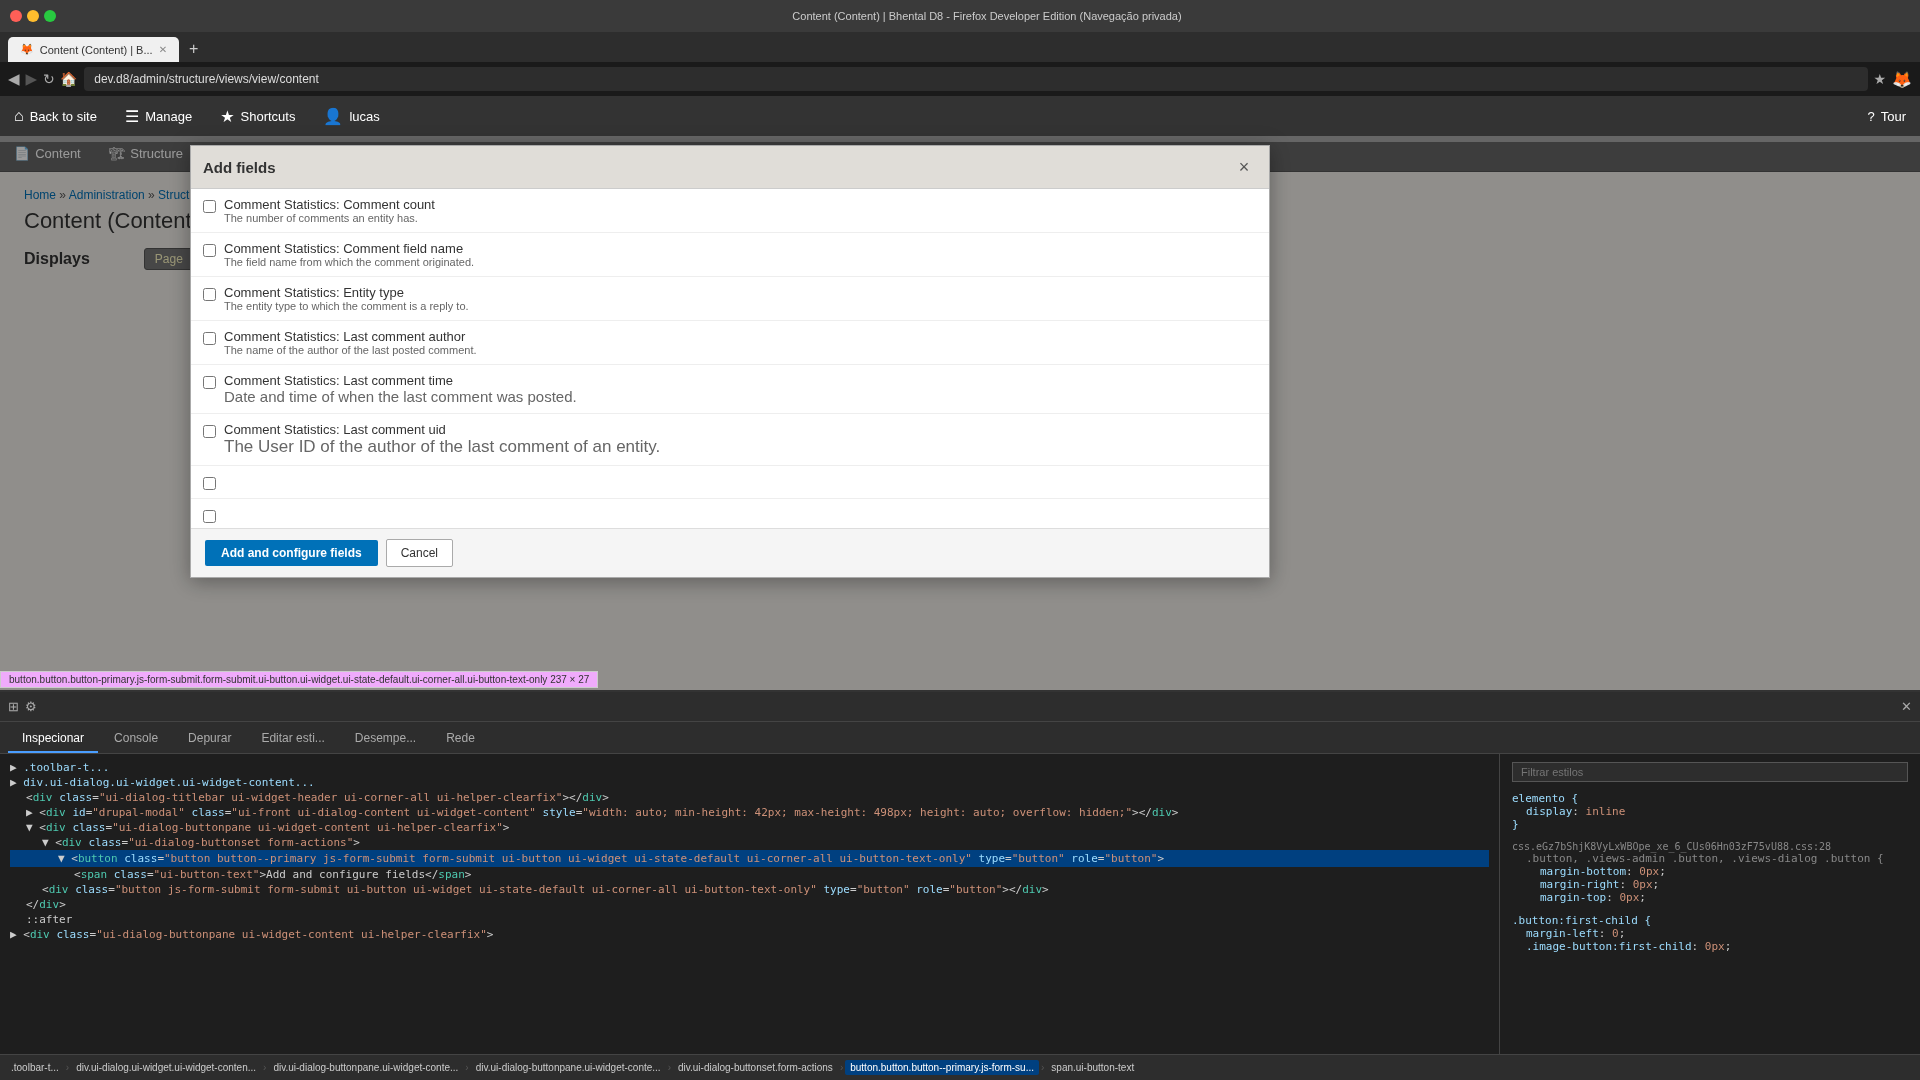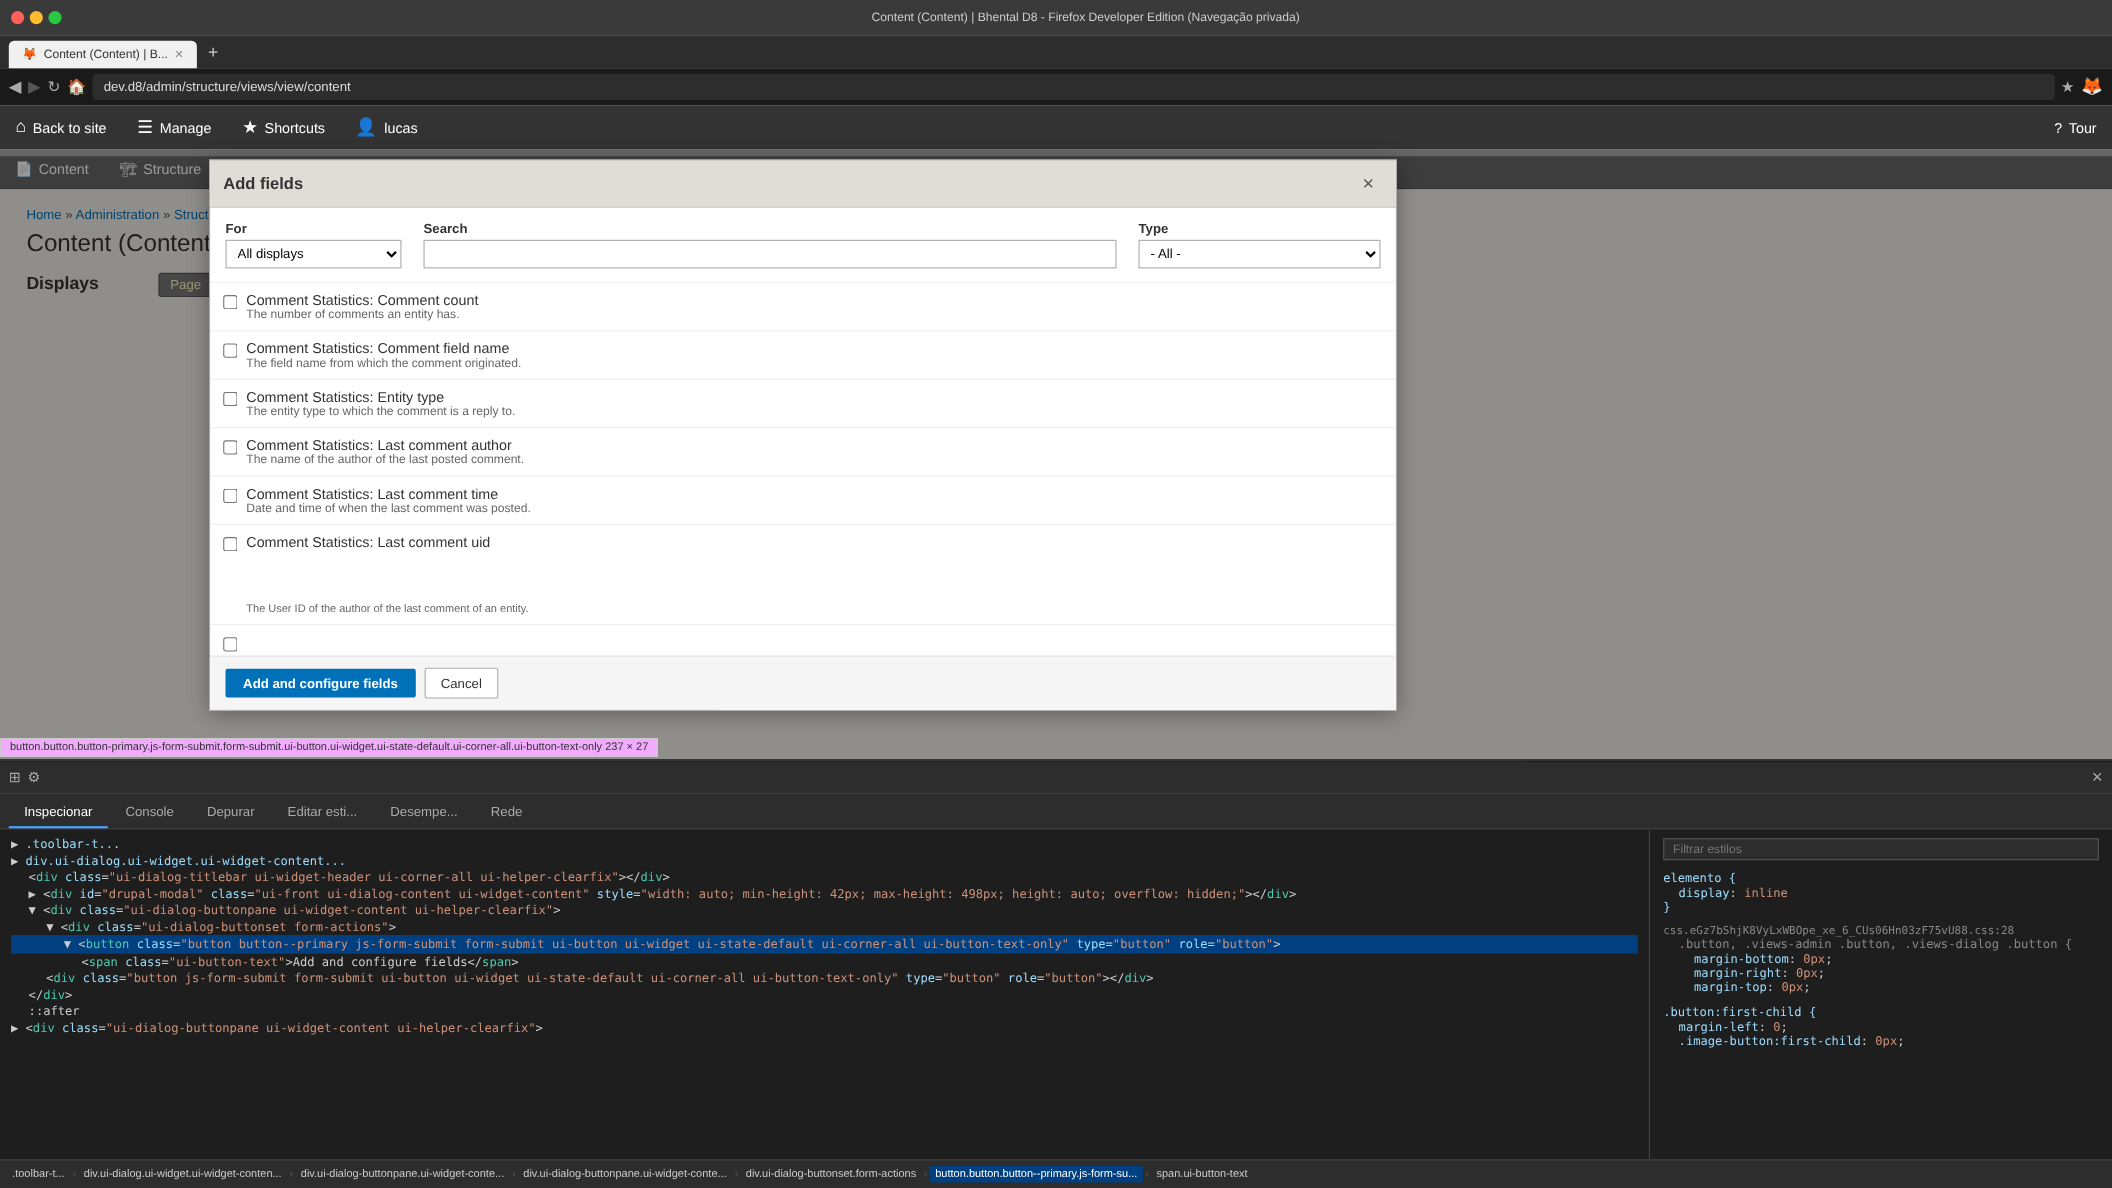--- a/index.html
+++ b/index.html
@@ -113,39 +113,20 @@
 
 <div style="position:fixed;top:142px;left:0;width:100%;height:calc(100% - 530px);background:rgba(0,0,0,0.4);z-index:100;"></div>
 
 <div style="position:fixed;top:145px;left:190px;width:1080px;background:#fff;border:1px solid #aaa;z-index:200;box-shadow:0 4px 20px rgba(0,0,0,0.35);">
 
   <div style="background:#e0ddd8;padding:8px 12px;display:flex;align-items:center;justify-content:space-between;border-bottom:1px solid #ccc;">
     <span style="font-size:15px;font-weight:bold;color:#333;">Add fields</span>
     <button style="background:none;border:none;font-size:18px;cursor:pointer;color:#555;width:26px;height:26px;display:flex;align-items:center;justify-content:center;border-radius:3px;">×</button>
   </div>
 
-  <div style="padding:12px 14px;display:flex;gap:20px;align-items:flex-end;border-bottom:1px solid #eee;">
-    <div style="display:flex;flex-direction:column;gap:3px;">
-      <label style="font-size:12px;font-weight:bold;color:#333;">For</label>
-      <select style="border:1px solid #aaa;padding:4px 6px;font-size:12px;background:#fff;min-width:160px;">
-        <option>All displays</option>
-        <option>Page</option>
-      </select>
-    </div>
-    <div style="display:flex;flex-direction:column;gap:3px;flex:1;">
-      <label style="font-size:12px;font-weight:bold;color:#333;">Search</label>
-      <input type="text" style="border: 1px solid rgb(170, 170, 170); padding: 4px 6px; font-size: 12px; width: 100%; height: 26px;">
-    </div>
-    <div style="display:flex;flex-direction:column;gap:3px;min-width:220px;">
-      <label style="font-size:12px;font-weight:bold;color:#333;">Type</label>
-      <select style="border:1px solid #aaa;padding:4px 6px;font-size:12px;background:#fff;min-width:200px;">
-        <option>- All -</option>
-      </select>
-    </div>
-  </div>
 
   <div style="max-height:340px;overflow-y:auto;border-bottom:1px solid #ddd;">
 
     <div style="padding:8px 12px;border-bottom:1px solid #eee;display:flex;align-items:flex-start;gap:8px;">
       <input type="checkbox" style="margin-top: 3px; cursor: pointer;">
       <div>
         <div style="font-size:13px;color:#333;">Comment Statistics: Comment count</div>
         <div style="font-size:11px;color:#666;">The number of comments an entity has.</div>
       </div>
     </div>
@@ -167,28 +148,28 @@
       <input type="checkbox" style="margin-top: 3px; cursor: pointer;">
       <div>
         <div style="font-size:13px;color:#333;">Comment Statistics: Last comment author</div>
         <div style="font-size:11px;color:#666;">The name of the author of the last posted comment.</div>
       </div>
     </div>
     <div style="padding:8px 12px;border-bottom:1px solid #eee;display:flex;align-items:flex-start;gap:8px;">
       <input type="checkbox" style="margin-top: 3px; cursor: pointer;">
       <div>
         <div style="font-size:13px;color:#333;">Comment Statistics: Last comment time</div>
-        <div style="font-size:11px;color:#666;">Date and time of when the last comment was posted.</div>
+        <div style="font-size:15px;color:#666;">Date and time of when the last comment was posted.</div>
       </div>
     </div>
     <div style="padding:8px 12px;border-bottom:1px solid #eee;display:flex;align-items:flex-start;gap:8px;">
       <input type="checkbox" style="margin-top: 3px; cursor: pointer;">
       <div>
         <div style="font-size:13px;color:#333;">Comment Statistics: Last comment uid</div>
-        <div style="font-size:10px;color:#666;margin-top:48px;">The User ID of the author of the last comment of an entity.</div>
+        <div style="font-size:17px;color:#666;">The User ID of the author of the last comment of an entity.</div>
       </div>
     </div>
     <div style="padding:8px 12px;border-bottom:1px solid #eee;display:flex;align-items:flex-start;gap:8px;">
       <input type="checkbox" style="margin-top: 3px; cursor: pointer;">
     </div>
     <div style="padding:8px 12px;border-bottom:1px solid #eee;display:flex;align-items:flex-start;gap:8px;">
       <input type="checkbox" style="margin-top: 3px; cursor: pointer;">
     </div>
   </div>
 

